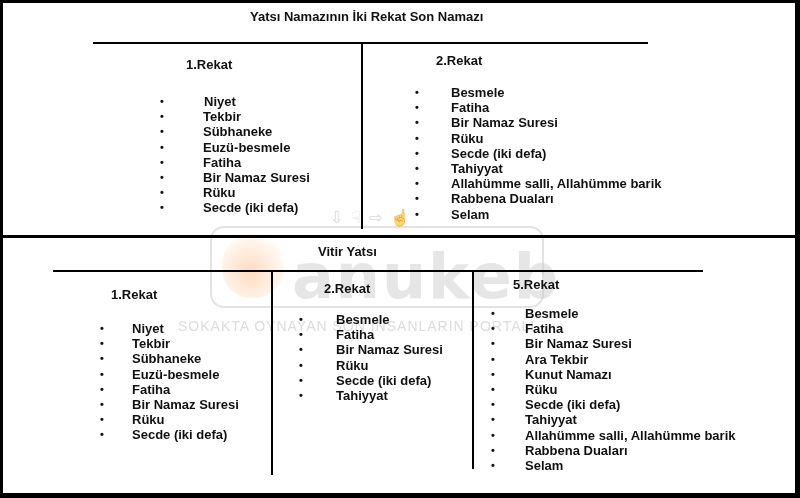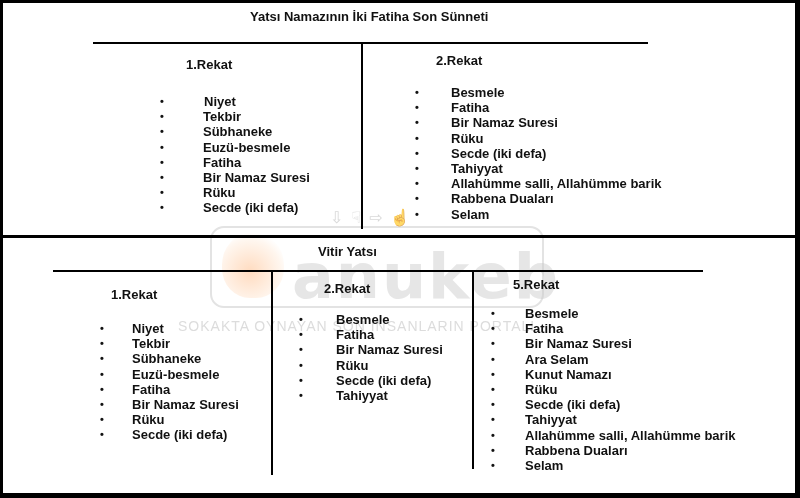--- a/index.html
+++ b/index.html
@@ -52,21 +52,21 @@
 <div class="wm wm-logo"></div>
 <div class="wm wm-flame"></div>
 <div class="wm wm-text">anukeb</div>
 <div class="wm wm-tag">SOKAKTA OYNAYAN SON İNSANLARIN PORTALI</div>
 <div class="wm wm-arrows">
   <span>⇩</span><span>☟</span><span>⇨</span><span>☝</span>
 </div>
 
 <div class="frame"></div>
 
-<div class="title" style="left:250px; top:9px;">Yatsı Namazının İki Fatiha Son Sünneti</div>
+<div class="title" style="left:250px; top:9px;">Yatsı Namazının İki Rekat Son Namazı</div>
 <div class="hline" style="left:93px; top:42px; width:555px;"></div>
 <div class="vline" style="left:361px; top:43px; height:186px;"></div>
 
 <div class="heading" style="left:186px; top:57px;">1.Rekat</div>
 <ul class="list" style="left:160px; top:94px;">
   <li style="padding-left:44px;"><span class="bullet" style="left:0;">•</span><span>Niyet</span></li>
   <li style="padding-left:43px;"><span class="bullet" style="left:0;">•</span><span>Tekbir</span></li>
   <li style="padding-left:43px;"><span class="bullet" style="left:0;">•</span><span>Sübhaneke</span></li>
   <li style="padding-left:43px;"><span class="bullet" style="left:0;">•</span><span>Euzü-besmele</span></li>
   <li style="padding-left:43px;"><span class="bullet" style="left:0;">•</span><span>Fatiha</span></li>
@@ -115,21 +115,21 @@
   <li style="padding-left:37px;"><span class="bullet" style="left:0;">•</span><span>Rüku</span></li>
   <li style="padding-left:37px;"><span class="bullet" style="left:0;">•</span><span>Secde (iki defa)</span></li>
   <li style="padding-left:37px;"><span class="bullet" style="left:0;">•</span><span>Tahiyyat</span></li>
 </ul>
 
 <div class="heading" style="left:513px; top:277px;">5.Rekat</div>
 <ul class="list" style="left:491px; top:306px;">
   <li style="padding-left:34px;"><span class="bullet" style="left:0;">•</span><span>Besmele</span></li>
   <li style="padding-left:34px;"><span class="bullet" style="left:0;">•</span><span>Fatiha</span></li>
   <li style="padding-left:34px;"><span class="bullet" style="left:0;">•</span><span>Bir Namaz Suresi</span></li>
-  <li style="padding-left:34px;"><span class="bullet" style="left:0;">•</span><span>Ara Selam</span></li>
+  <li style="padding-left:34px;"><span class="bullet" style="left:0;">•</span><span>Ara Tekbir</span></li>
   <li style="padding-left:34px;"><span class="bullet" style="left:0;">•</span><span>Kunut Namazı</span></li>
   <li style="padding-left:34px;"><span class="bullet" style="left:0;">•</span><span>Rüku</span></li>
   <li style="padding-left:34px;"><span class="bullet" style="left:0;">•</span><span>Secde (iki defa)</span></li>
   <li style="padding-left:34px;"><span class="bullet" style="left:0;">•</span><span>Tahiyyat</span></li>
   <li style="padding-left:34px;"><span class="bullet" style="left:0;">•</span><span>Allahümme salli, Allahümme barik</span></li>
   <li style="padding-left:34px;"><span class="bullet" style="left:0;">•</span><span>Rabbena Duaları</span></li>
   <li style="padding-left:34px;"><span class="bullet" style="left:0;">•</span><span>Selam</span></li>
 </ul>
 
 </body></html>

